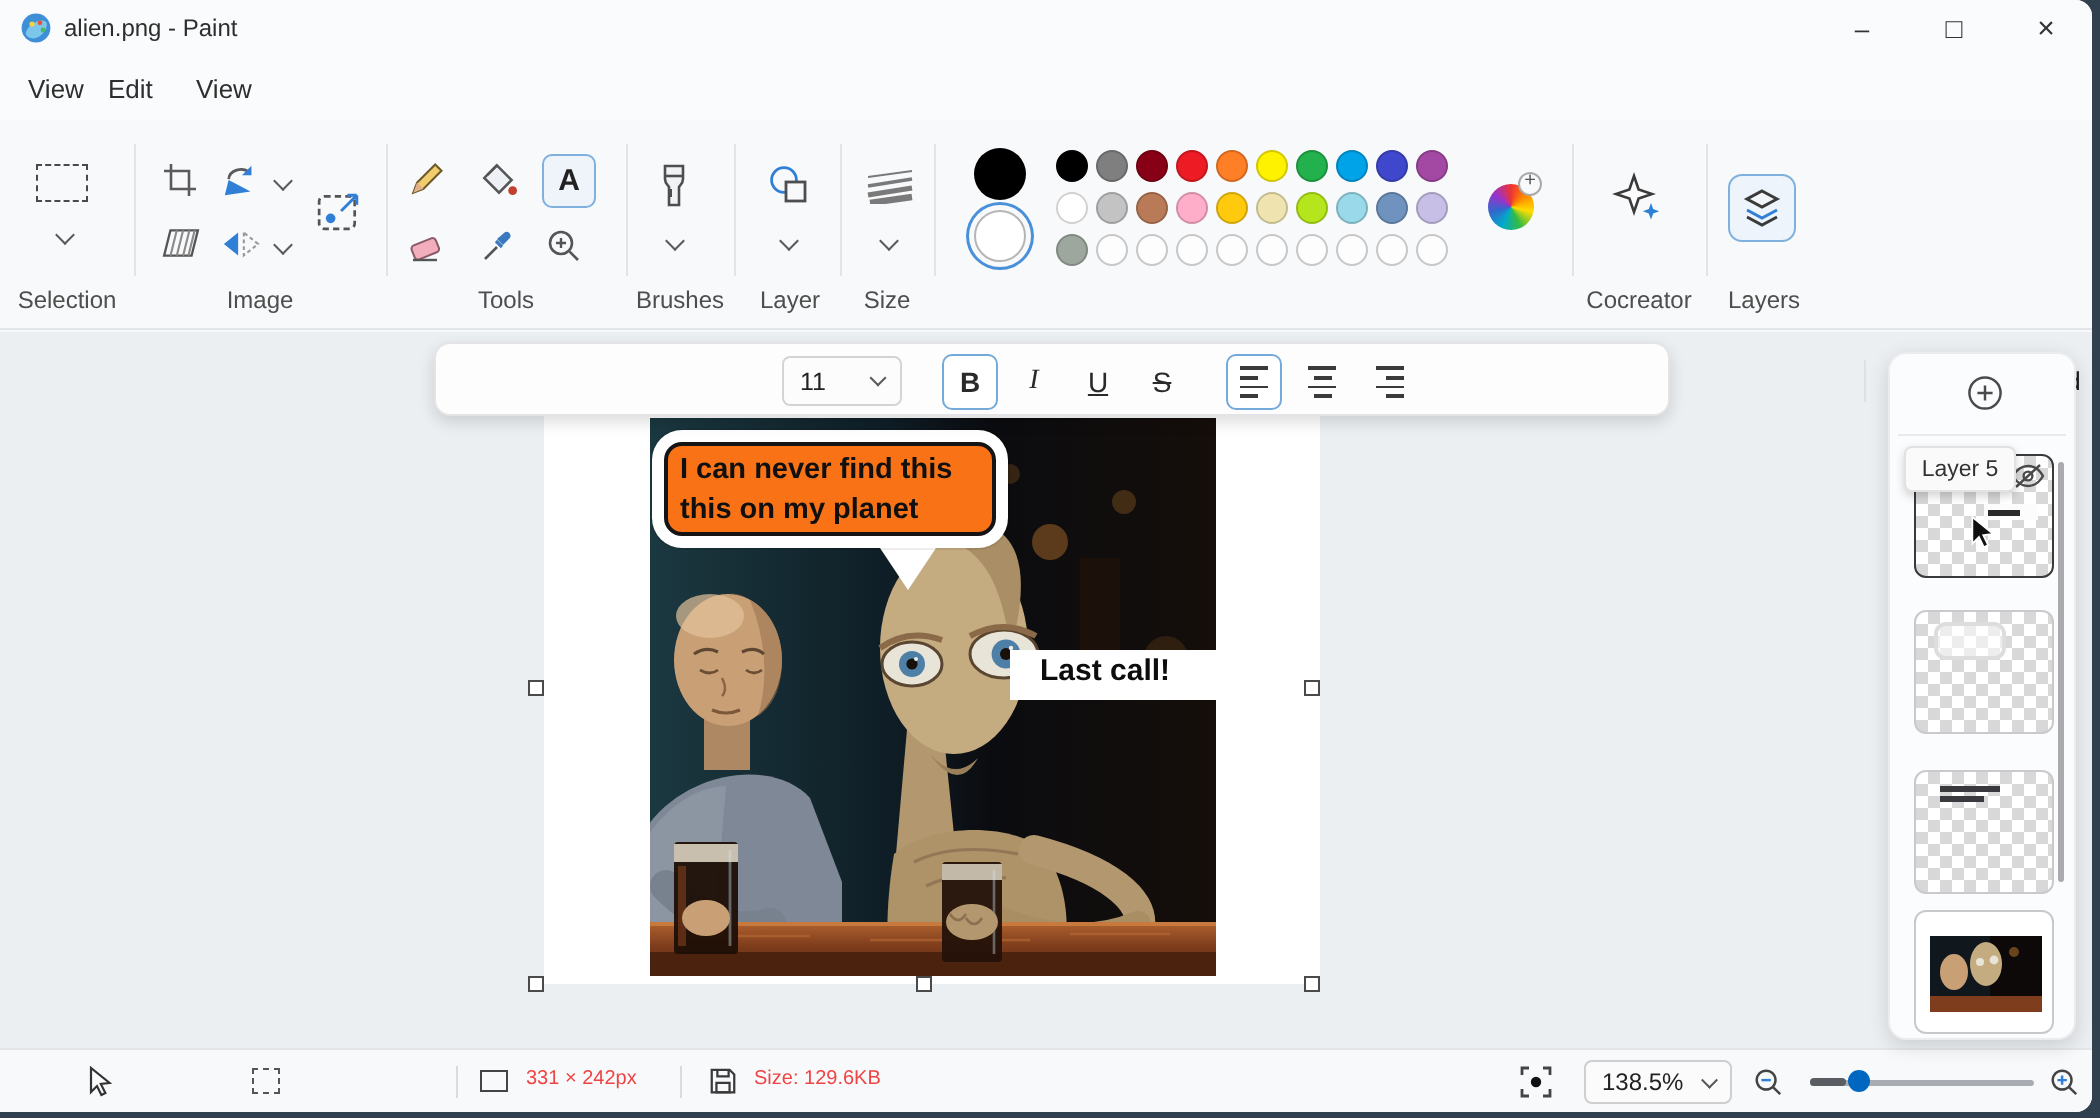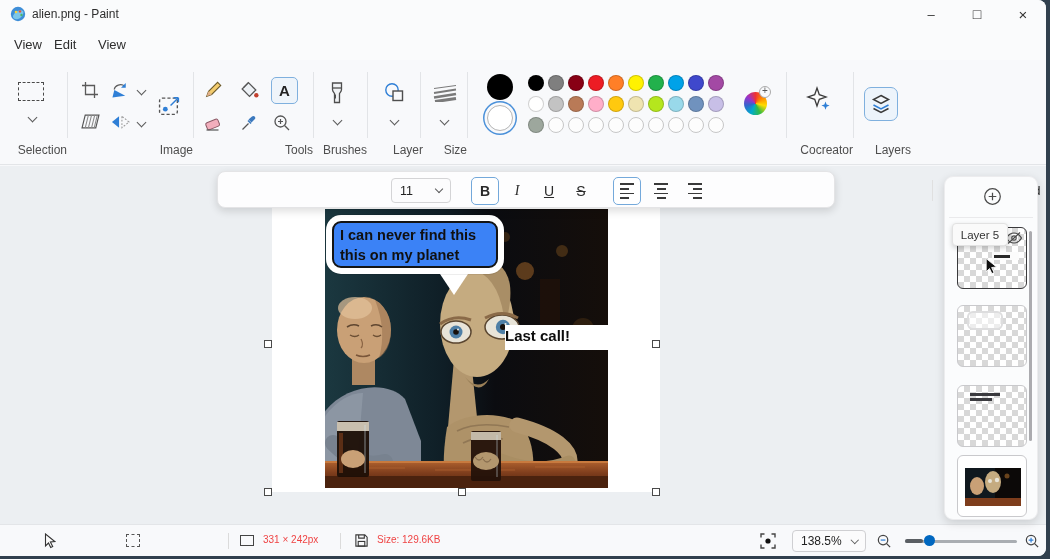--- a/index.html
+++ b/index.html
@@ -19,21 +19,21 @@
   .menubar { position:absolute; left:0; top:28px; right:0; height:32px; background:#FAFBFC; }
   .menu-item { position:absolute; top:4px; height:24px; padding:0 8px; display:flex; align-items:center; font-size:13px; color:#2E2E2E; border-radius:4px; }
   .mb-div { position:absolute; top:36px; width:1px; height:16px; background:#D9D9D9; }
   .mb-icon { position:absolute; top:34px; width:20px; height:20px; display:flex; align-items:center; justify-content:center; }
   .avatar { position:absolute; top:35px; width:17px; height:17px; border-radius:50%;
     background:radial-gradient(circle at 50% 38%, #C9A382 0 38%, #8D9298 39% 100%); border:1px solid #C4C4C4; }
 
   
   .ribbon { position:absolute; left:0; top:60px; right:0; height:105px; background:#F8F9FB; border-bottom:1px solid #E3E5E8; }
   .rdiv { position:absolute; top:12px; width:1px; height:66px; background:#E2E4E7; }
-  .rlabel { position:absolute; top:83px; font-size:12px; color:#4E4E4E; text-align:right; }
+  .rlabel { position:absolute; top:83px; font-size:12px; color:#4E4E4E; text-align:center; }
   .ric { position:absolute; display:flex; align-items:center; justify-content:center; }
   .chev { display:inline-block; width:7px; height:7px; border-right:1.3px solid #5A5A5A; border-bottom:1.3px solid #5A5A5A; transform:rotate(45deg); }
   .chev-abs { position:absolute; }
   .sel-rect { width:26px; height:19px; border:1.4px dashed #4A4A4A; }
   .tool-a { position:absolute; width:27px; height:27px; border:1.2px solid #7FB0DE; background:#EEF4FA; border-radius:5px;
     display:flex; align-items:center; justify-content:center; font-weight:bold; font-size:15px; color:#222; }
   .layers-btn { position:absolute; width:34px; height:34px; border:1.2px solid #7FB0DE; background:#EDF4FB; border-radius:7px;
     display:flex; align-items:center; justify-content:center; }
   .swatch-grid { position:absolute; left:528px; top:75px; display:grid; grid-template-columns:repeat(10,16px); grid-auto-rows:16px; gap:5px 4px; }
   .swatch { width:16px; height:16px; border-radius:50%; border:1px solid rgba(0,0,0,0.18); }
@@ -61,26 +61,26 @@
   .cbx { position:absolute; left:728px; top:10px; width:17px; height:17px; border:1.4px solid #8A8A8A; border-radius:4px; background:#fff; display:flex; align-items:center; justify-content:center; }
   .cbx .tick { display:none; }
   .cbx.on { background:#0067C0; border-color:#0067C0; }
   .cbx.on .tick { display:block; }
   .cbx-label { position:absolute; left:753px; top:11px; font-size:13px; color:#1F1F1F; }
 
   
   .canvas { position:absolute; left:272px; top:38px; width:388px; height:288px; background:#FFFFFF; z-index:5; }
   .photo { position:absolute; left:53px; top:5px; width:283px; height:279px; }
   .handle { position:absolute; width:8px; height:8px; background:#FFF; border:1.3px solid #4A4A4A; z-index:25; }
-  .bubble { position:absolute; left:60px; top:17px; width:166px; height:47px; background:#3b82f6; border:2px solid #141414; border-radius:9px;
+  .bubble { position:absolute; left:60px; top:17px; width:166px; height:47px; background:#f97316; border:2px solid #141414; border-radius:9px;
     box-shadow:0 0 0 6px #FFFFFF, 0 0 0 7px rgba(0,0,0,0.07); z-index:8; padding:2px 6px; }
   .bubble div { font-size:14.5px; font-weight:bold; color:#101010; line-height:20px; white-space:nowrap; }
   .bubble-tail { position:absolute; left:163px; top:67px; z-index:7; }
   .caption { position:absolute; left:233px; top:121px; width:104px; height:25px; background:#FFF; z-index:8;
-    font-size:15px; font-weight:bold; color:#0D0D0D; padding:2px 0 0 0; white-space:nowrap; }
+    font-size:15px; font-weight:bold; color:#0D0D0D; padding:2px 0 0 15px; white-space:nowrap; }
 
   
   .layers-panel { position:absolute; left:944px; top:10px; width:94px; height:344px; background:#FBFCFD; border:1px solid #ECECEE;
     border-radius:9px; box-shadow:0 3px 10px rgba(0,0,0,0.14); z-index:40; }
   .lp-sep { position:absolute; left:4px; right:4px; top:40px; height:1px; background:#EAEAEC; }
   .thumb { position:absolute; left:12px; width:70px; height:62px; border:1px solid #C9C9CC; border-radius:6px; background:#FFF; overflow:hidden;
     background-image:linear-gradient(45deg,#D8D8D8 25%,transparent 25%,transparent 75%,#D8D8D8 75%),linear-gradient(45deg,#D8D8D8 25%,transparent 25%,transparent 75%,#D8D8D8 75%);
     background-size:12px 12px; background-position:0 0,6px 6px; }
   .thumb.selected { border:1.8px solid #3A3A3C; }
   .tooltip { position:absolute; left:7px; top:46px; width:56px; height:23px; background:#FAFAFA; border:1px solid #E2E2E2; border-radius:4px;

